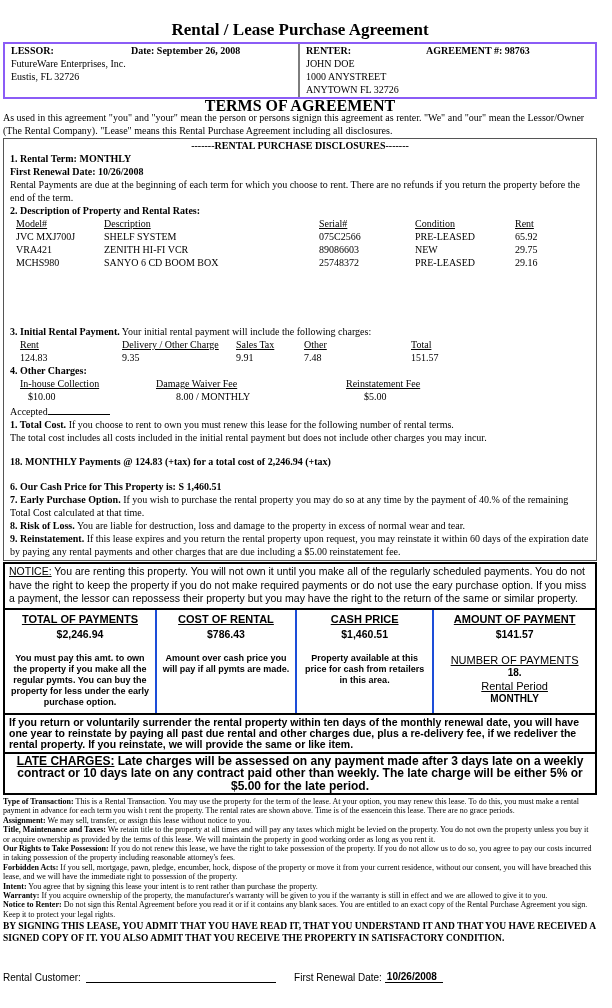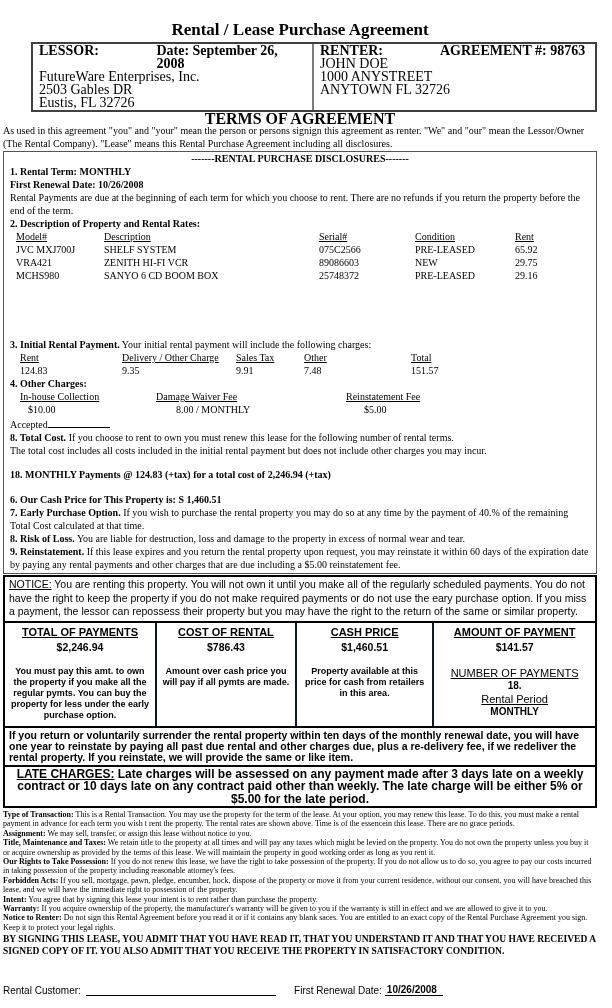--- a/index.html
+++ b/index.html
@@ -1,21 +1,21 @@
 <!DOCTYPE html>
 <html><head>
 <meta charset="utf-8">
 <style>
   html,body{margin:0;padding:0;background:#fff;}
   body{width:612px;height:1008px;overflow:hidden;color:#000;font-family:"Liberation Serif",serif;}
   .page{padding:20px 15px 0 3px;}
 
   .doc-title{text-align:center;font-weight:bold;font-size:17px;margin:0 0 2px 0;}
 
-  .hdr{display:flex;border:2px solid #404040;font-size:14px;line-height:13px;margin-left:28px;}
+  .hdr{display:flex;border:2px solid #8b5cf6;font-size:10px;line-height:13px;}
   .hdr-cell{width:50%;padding:0 6px 1px 6px;box-sizing:border-box;}
   .hdr-cell.left{border-right:2px solid #7d7d7d;}
   .hdr-top{display:flex;font-weight:bold;}
   .hdr-top .lab1{width:120px;}
   .addr{white-space:nowrap;}
 
   .terms-h{text-align:center;font-weight:bold;font-size:16px;line-height:13px;margin:0;}
   .terms-p{font-size:10px;line-height:12.5px;margin:0 0 1px 0;}
 
   .disc{border:1px solid #555;padding:0 6px 2px 6px;font-size:10px;line-height:13px;}
@@ -31,21 +31,21 @@
   .s3g{display:grid;grid-template-columns:102px 114px 68px 107px 1fr;padding-left:10px;}
   .s4g{display:grid;grid-template-columns:136px 190px 1fr;padding-left:10px;}
 
   .accept-line{display:inline-block;border-bottom:1px solid #000;width:62px;height:11px;}
 
   .notice-box{border:2px solid #000;border-bottom:0;font-family:"Liberation Sans",sans-serif;
     font-weight:normal;font-size:10.5px;line-height:13.5px;padding:1px 4px 2px 4px;margin-top:1px;}
 
   .pay-table{display:grid;grid-template-columns:1.03fr 0.95fr 0.93fr 1.09fr;border:2px solid #000;
     font-family:"Liberation Sans",sans-serif;text-align:center;}
-  .pay-cell{border-right:2px solid #0f172a;padding:2px 5px 5px 5px;}
+  .pay-cell{border-right:2px solid #1d4ed8;padding:2px 5px 5px 5px;}
   .pay-cell:last-child{border-right:0;}
   .pay-h{font-weight:bold;font-size:11px;text-decoration:underline;line-height:15px;}
   .pay-v{font-weight:bold;font-size:10.5px;line-height:14px;}
   .pay-d{font-weight:bold;font-size:9px;line-height:11px;margin-top:12px;}
   .nop-h{font-weight:normal;font-size:11px;text-decoration:underline;margin-top:12px;line-height:14px;}
   .nop-v{font-weight:bold;font-size:10px;line-height:12px;}
 
   .surrender-box{border:2px solid #000;border-top:0;font-family:"Liberation Sans",sans-serif;
     font-weight:bold;font-size:10.5px;line-height:11px;padding:2px 4px;}
   .late-box{border:2px solid #000;border-top:0;font-family:"Liberation Sans",sans-serif;
@@ -70,21 +70,20 @@
 
   <h1 class="doc-title">Rental / Lease Purchase Agreement</h1>
 
   <div class="hdr">
     <div class="hdr-cell left">
       <div class="hdr-top">
         <span class="lab1">LESSOR:</span>
         <span>Date: September 26, 2008</span>
       </div>
       <div class="addr">FutureWare Enterprises, Inc.</div>
-      <div class="addr">2503 Gables DR</div>
       <div class="addr">Eustis, FL 32726</div>
     </div>
     <div class="hdr-cell">
       <div class="hdr-top">
         <span class="lab1">RENTER:</span>
         <span>AGREEMENT #: 98763</span>
       </div>
       <div class="addr">JOHN DOE</div>
       <div class="addr">1000 ANYSTREET</div>
       <div class="addr">ANYTOWN FL 32726</div>
@@ -157,21 +156,21 @@
       <span class="u">Damage Waiver Fee</span>
       <span class="u">Reinstatement Fee</span>
     </div>
     <div class="s4g">
       <span style="padding-left:8px;">$10.00</span>
       <span style="padding-left:20px;">8.00 / MONTHLY</span>
       <span style="padding-left:18px;">$5.00</span>
     </div>
     <div><span>Accepted</span><span class="accept-line"></span></div>
 
-    <div><span class="b">8. Total Cost.</span><span> If you choose to rent to own you must renew this lease for the following number of rental terms.</span></div>
+    <div><span class="b">1. Total Cost.</span><span> If you choose to rent to own you must renew this lease for the following number of rental terms.</span></div>
     <div>The total cost includes all costs included in the initial rental payment but does not include other charges you may incur.</div>
 
     <div style="height:11px;"></div>
     <div class="b">18. MONTHLY Payments @ 124.83 (+tax) for a total cost of 2,246.94 (+tax)</div>
     <div style="height:12px;"></div>
 
     <div class="b">6. Our Cash Price for This Property is: S 1,460.51</div>
     <div><span class="b">7. Early Purchase Option.</span><span> If you wish to purchase the rental property you may do so at any time by the payment of 40.% of the remaining Total Cost calculated at that time.</span></div>
     <div><span class="b">8. Risk of Loss.</span><span> You are liable for destruction, loss and damage to the property in excess of normal wear and tear.</span></div>
     <div><span class="b">9. Reinstatement.</span><span> If this lease expires and you return the rental property upon request, you may reinstate it within 60 days of the expiration date by paying any rental payments and other charges that are due including a $5.00 reinstatement fee.</span></div>

